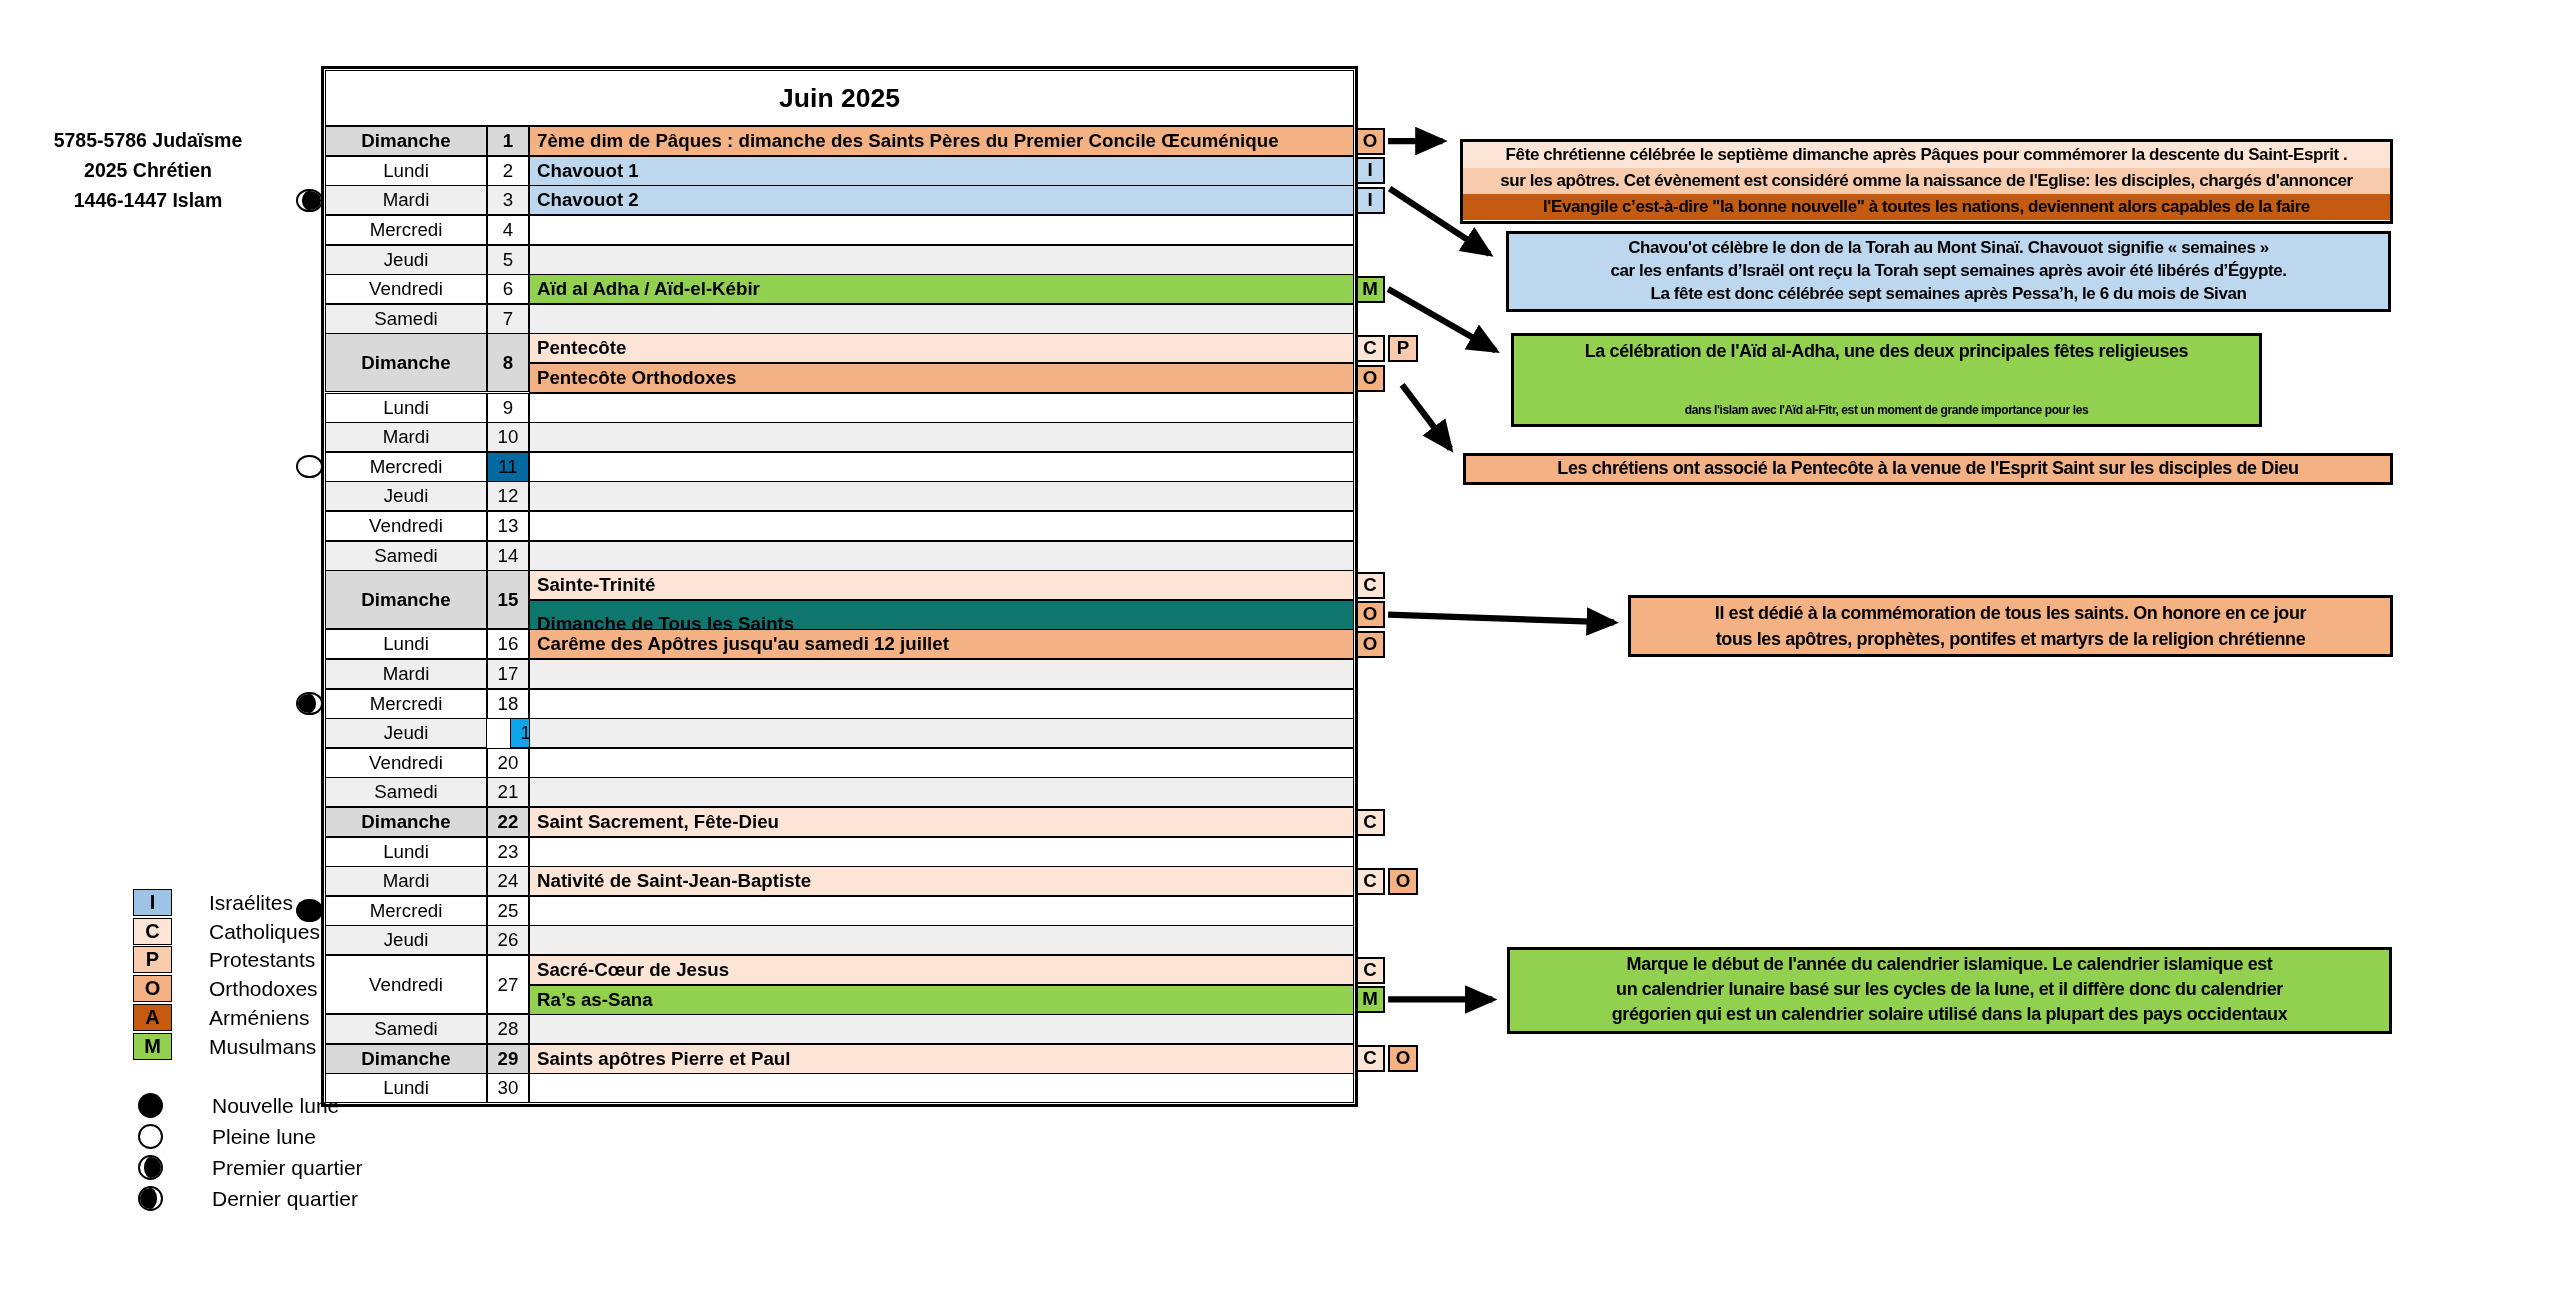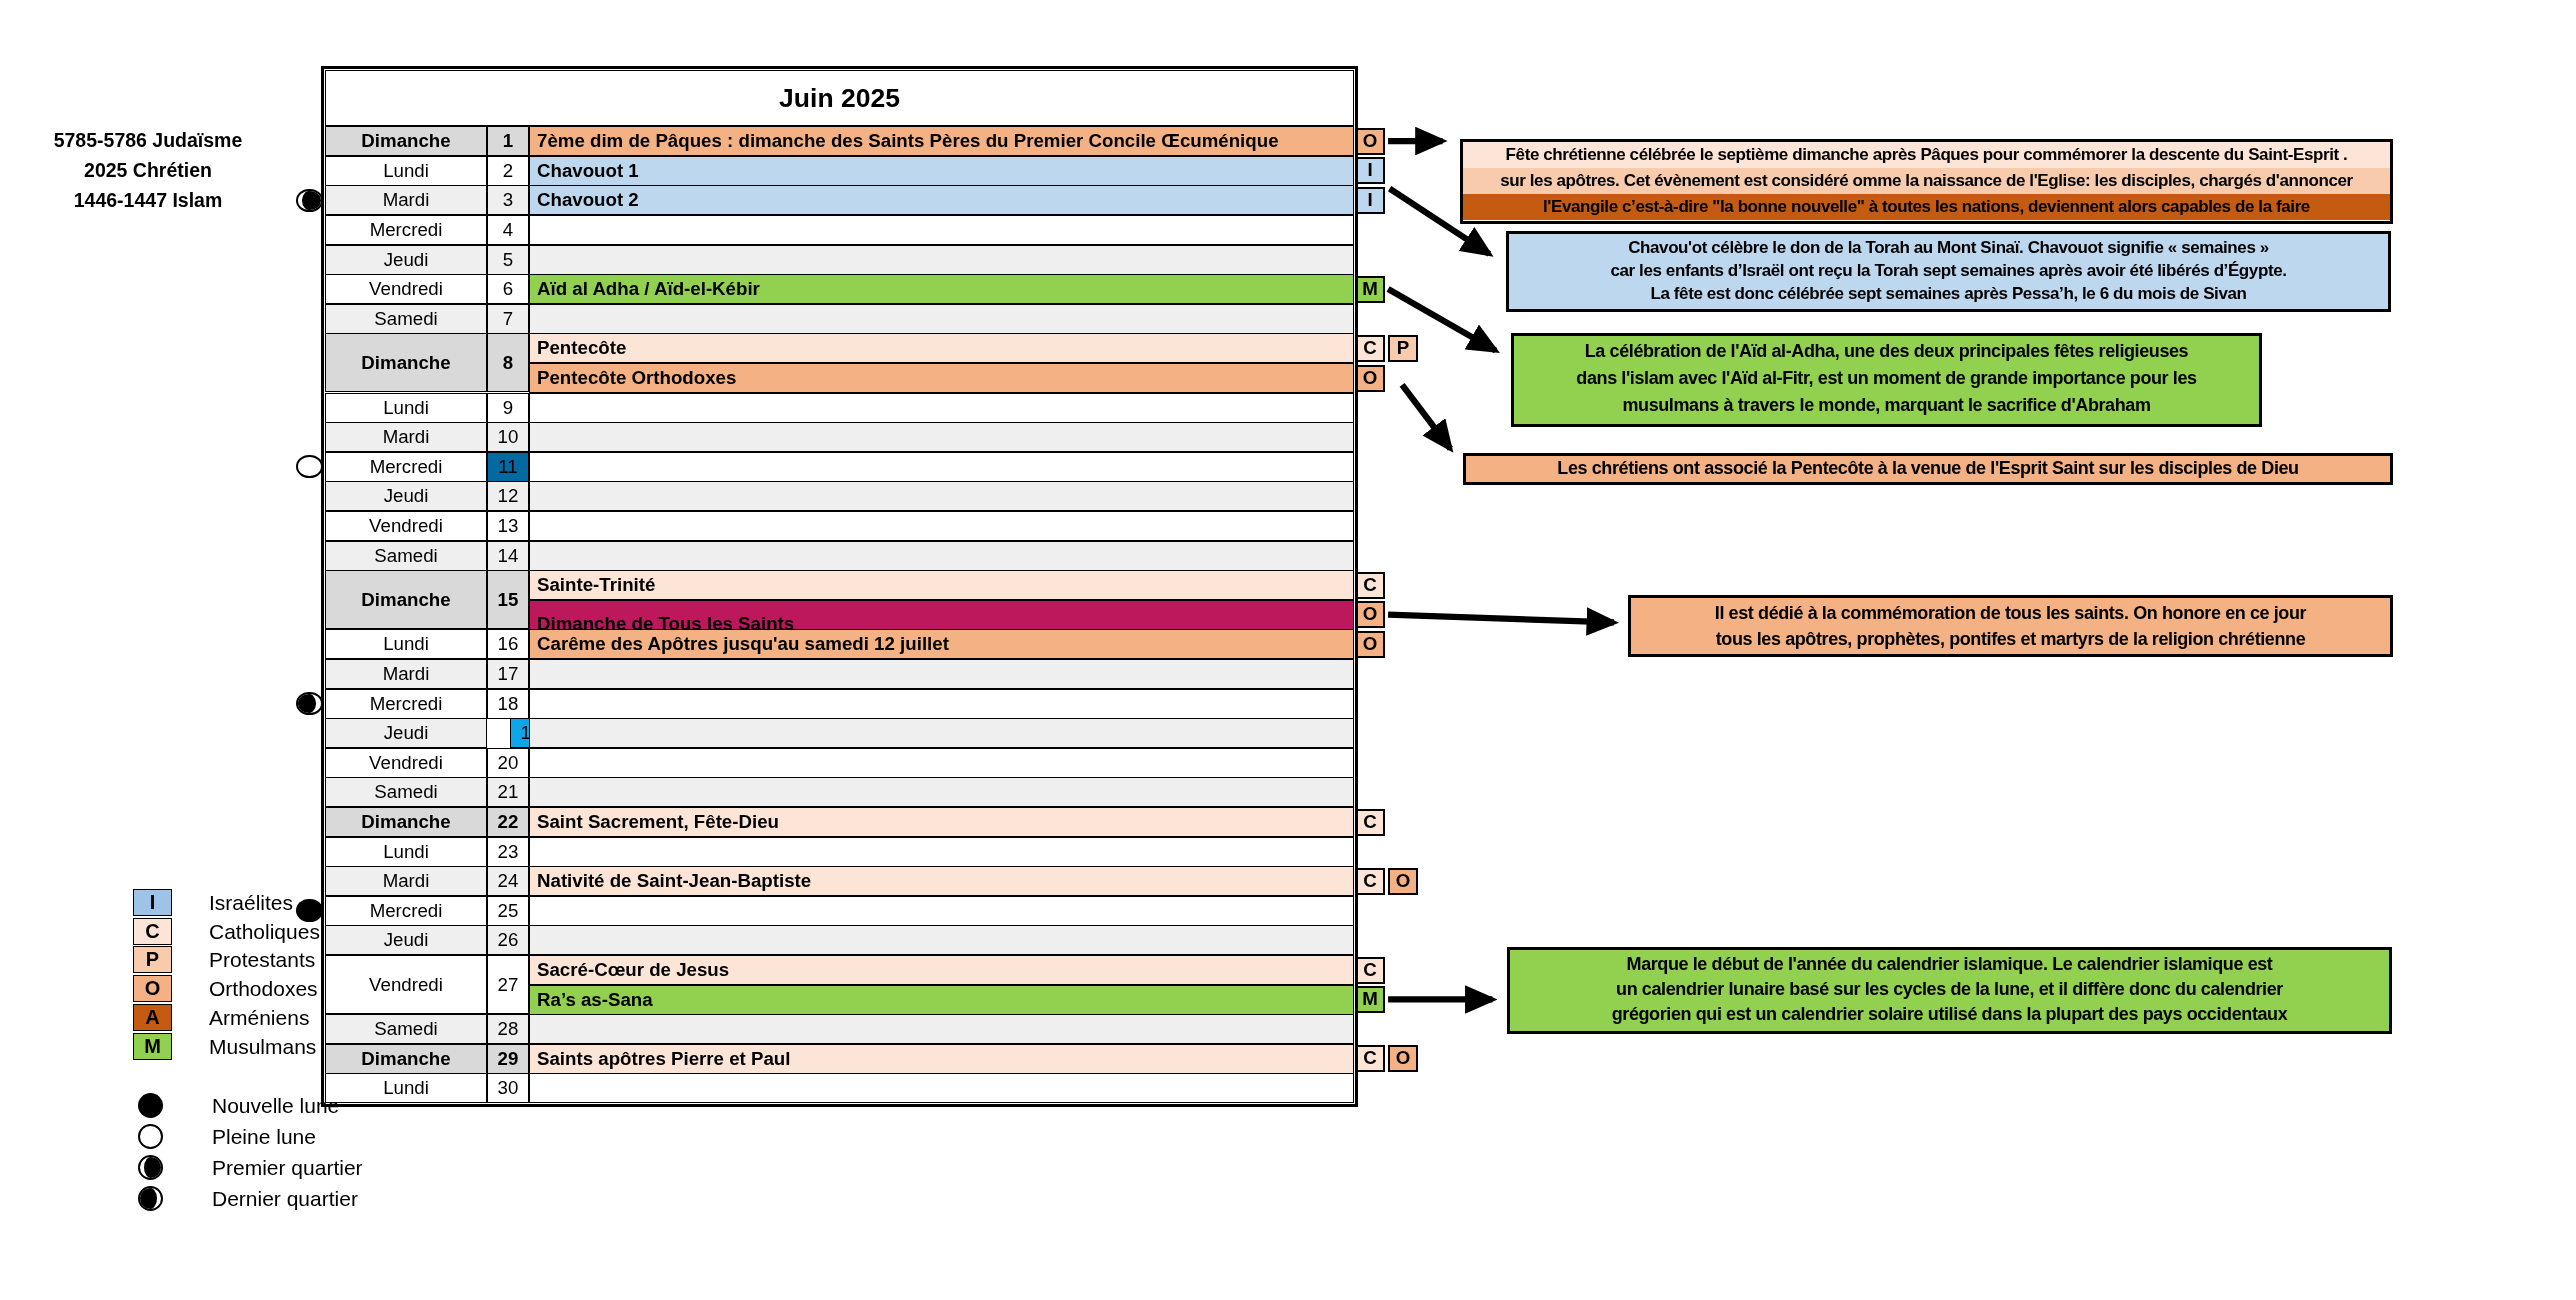--- a/index.html
+++ b/index.html
@@ -92,21 +92,21 @@
       <div class="cell center" style="position: absolute; left: 325px; top: 511px; width: 162px; height: 30px; background: rgb(255, 255, 255);">Vendredi</div>
       <div class="cell center" style="position: absolute; left: 487px; top: 511px; width: 42px; height: 30px; background: rgb(255, 255, 255);">13</div>
       <div class="cell left" style="position: absolute; left: 529px; top: 511px; width: 825px; height: 30px; background: rgb(255, 255, 255);"></div>
       <div class="cell center" style="position: absolute; left: 325px; top: 541px; width: 162px; height: 30px; background: rgb(239, 239, 239);">Samedi</div>
       <div class="cell center" style="position: absolute; left: 487px; top: 541px; width: 42px; height: 30px; background: rgb(239, 239, 239);">14</div>
       <div class="cell left" style="position: absolute; left: 529px; top: 541px; width: 825px; height: 30px; background: rgb(239, 239, 239);"></div>
       <div class="cell center bold dot" style="position: absolute; left: 325px; top: 570px; width: 162px; height: 59px; background: rgb(217, 217, 217);">Dimanche</div>
       <div class="cell center bold dot" style="position: absolute; left: 487px; top: 570px; width: 42px; height: 59px; background: rgb(217, 217, 217);">15</div>
       <div class="cell left bold dot" style="position: absolute; left: 529px; top: 570px; width: 825px; height: 30px; background: rgb(252, 228, 214);">Sainte-Trinité</div>
       <div class="badge dot" style="position: absolute; left: 1355px; top: 572px; width: 30px; height: 26.5px; background: rgb(252, 228, 214);">C</div>
-      <div class="cell left bold dot" style="position: absolute; left: 529px; top: 600px; width: 825px; height: 48px; background: #be185d;">Dimanche de Tous les Saints</div>
+      <div class="cell left bold dot" style="position: absolute; left: 529px; top: 600px; width: 825px; height: 48px; background: #0f766e;">Dimanche de Tous les Saints</div>
       <div class="badge dot" style="position: absolute; left: 1355px; top: 601px; width: 30px; height: 26.5px; background: rgb(244, 177, 131);">O</div>
       <div class="cell center" style="position: absolute; left: 325px; top: 629px; width: 162px; height: 30px; background: rgb(255, 255, 255);">Lundi</div>
       <div class="cell center" style="position: absolute; left: 487px; top: 629px; width: 42px; height: 30px; background: rgb(255, 255, 255);">16</div>
       <div class="cell left bold dot" style="position: absolute; left: 529px; top: 629px; width: 825px; height: 30px; background: rgb(244, 177, 131);">Carême des Apôtres jusqu'au samedi 12 juillet</div>
       <div class="badge dot" style="position: absolute; left: 1355px; top: 631px; width: 30px; height: 26.5px; background: rgb(244, 177, 131);">O</div>
       <div class="cell center" style="position: absolute; left: 325px; top: 659px; width: 162px; height: 30px; background: rgb(239, 239, 239);">Mardi</div>
       <div class="cell center" style="position: absolute; left: 487px; top: 659px; width: 42px; height: 30px; background: rgb(239, 239, 239);">17</div>
       <div class="cell left" style="position: absolute; left: 529px; top: 659px; width: 825px; height: 30px; background: rgb(239, 239, 239);"></div>
       <div class="cell center" style="position: absolute; left: 325px; top: 689px; width: 162px; height: 30px; background: rgb(255, 255, 255);">Mercredi</div>
       <div class="cell center" style="position: absolute; left: 487px; top: 689px; width: 42px; height: 30px; background: rgb(255, 255, 255);">18</div>
@@ -202,21 +202,21 @@
         <div class="aline" style="line-height: 26px; height: 26px; font-size: 17px; background: rgb(248, 203, 173);">sur les apôtres. Cet évènement est considéré omme la naissance de l'Eglise: les disciples, chargés d'annoncer</div>
         <div class="aline" style="line-height: 26px; height: 26px; font-size: 17px; background: rgb(197, 90, 17);">l'Evangile c’est-à-dire "la bonne nouvelle" à toutes les nations, deviennent alors capables de la faire</div>
       </div>
       <div class="abox dot" style="position: absolute; left: 1506px; top: 231px; width: 885px; height: 81px; background: rgb(189, 215, 238); padding-top: 1.6px;">
         <div class="aline" style="line-height: 23.4px; height: 23.4px; font-size: 17px;">Chavou'ot célèbre le don de la Torah au Mont Sinaï. Chavouot signifie « semaines »</div>
         <div class="aline" style="line-height: 23.4px; height: 23.4px; font-size: 17px;">car les enfants d’Israël ont reçu la Torah sept semaines après avoir été libérés d’Égypte.</div>
         <div class="aline" style="line-height: 23.4px; height: 23.4px; font-size: 17px;">La fête est donc célébrée sept semaines après Pessa’h, le 6 du mois de Sivan</div>
       </div>
       <div class="abox dot" style="position: absolute; left: 1511px; top: 333px; width: 751px; height: 94px; background: rgb(146, 208, 80); padding-top: 2.3px;">
         <div class="aline" style="line-height: 27px; height: 27px; font-size: 18px;">La célébration de l'Aïd al-Adha, une des deux principales fêtes religieuses</div>
-        <div class="aline" style="line-height: 27px; height: 27px; font-size: 18px;">dans l'islam avec  l'Aïd al-Fitr, est un moment de grande importance pour les</div>
+        <div class="aline" style="line-height: 27px; height: 27px; font-size: 12px; margin-top: 32px;">dans l'islam avec  l'Aïd al-Fitr, est un moment de grande importance pour les</div>
         <div class="aline" style="line-height: 27px; height: 27px; font-size: 18px;">musulmans à travers  le monde,  marquant  le sacrifice d'Abraham</div>
       </div>
       <div class="abox dot" style="position: absolute; left: 1463px; top: 453px; width: 930px; height: 32px; background: rgb(244, 177, 131); padding-top: 0px;">
         <div class="aline" style="line-height: 24px; height: 24px; font-size: 18px;">Les chrétiens ont associé la Pentecôte à la venue de l'Esprit Saint sur les disciples de Dieu</div>
       </div>
       <div class="abox dot" style="position: absolute; left: 1628px; top: 595px; width: 765px; height: 62px; background: rgb(244, 177, 131); padding-top: 1.6px;">
         <div class="aline" style="line-height: 26px; height: 26px; font-size: 18px;">Il est dédié à la commémoration de tous les saints. On honore en ce jour</div>
         <div class="aline" style="line-height: 26px; height: 26px; font-size: 18px;">tous les apôtres, prophètes, pontifes et martyrs de la religion chrétienne</div>
       </div>
       <div class="abox dot" style="position: absolute; left: 1507px; top: 947px; width: 885px; height: 87px; background: rgb(146, 208, 80); padding-top: 2.3px;">

